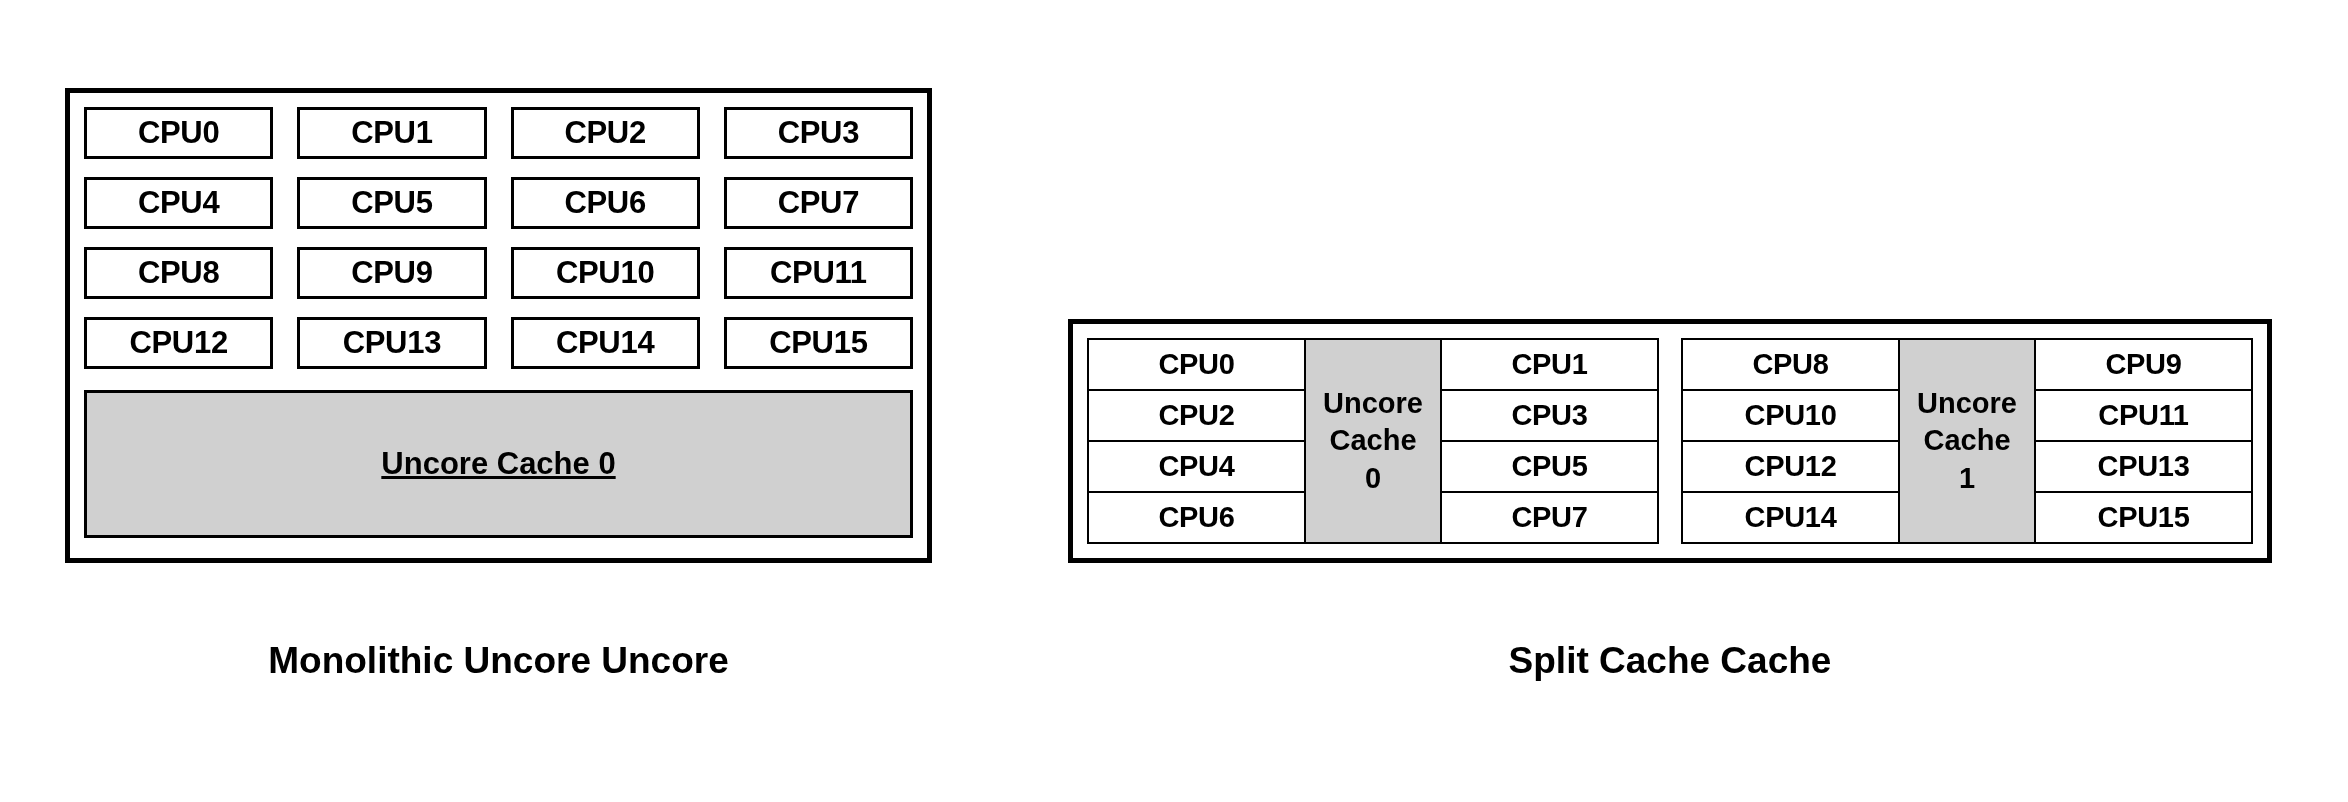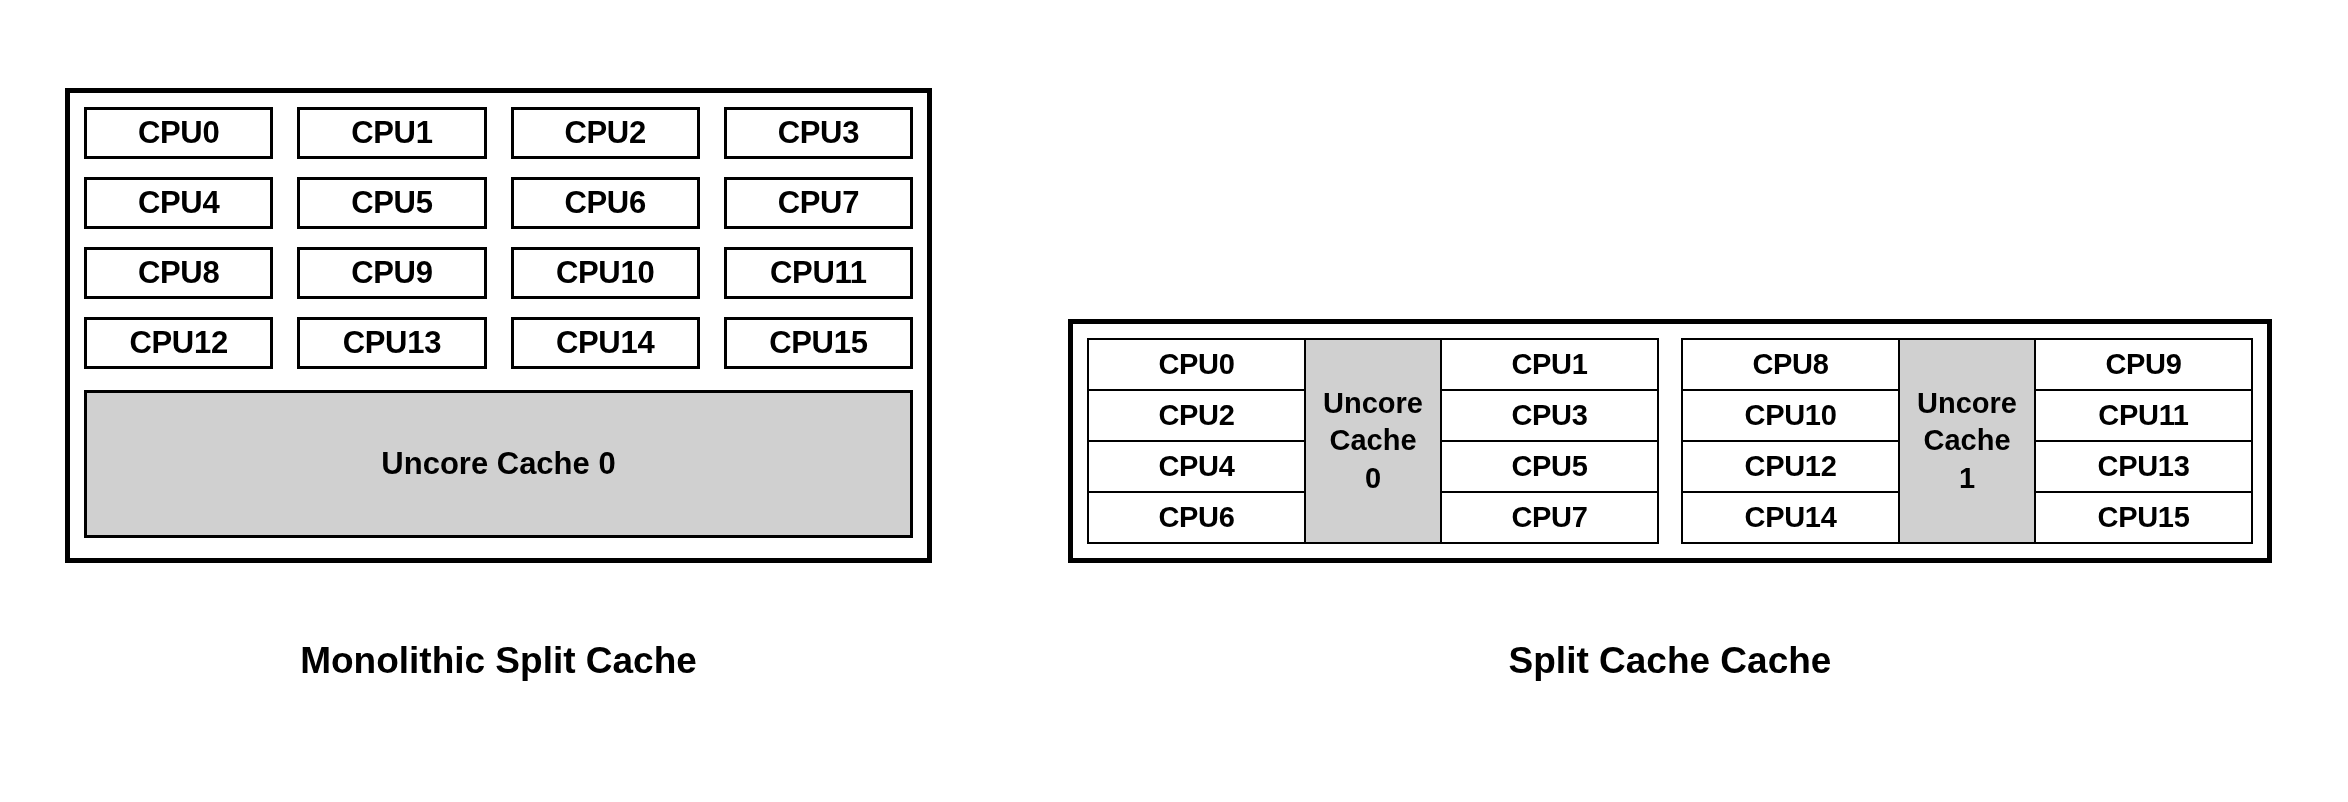--- a/index.html
+++ b/index.html
@@ -57,20 +57,21 @@
     height: 148px;
     border: 3px solid #000000;
     box-sizing: border-box;
     background: #d0d0d0;
     display: flex;
     align-items: center;
     justify-content: center;
     font-size: 31px;
     font-weight: bold;
     color: #000000;
+    text-decoration: underline;
   }
 
   
   #fig-split {
     position: absolute;
     left: 1068px;
     top: 319px;
     width: 1204px;
     height: 244px;
     border: 5px solid #000000;
@@ -176,21 +177,21 @@
       <div class="mono-cpu-cell">CPU11</div>
       <div class="mono-cpu-cell">CPU12</div>
       <div class="mono-cpu-cell">CPU13</div>
       <div class="mono-cpu-cell">CPU14</div>
       <div class="mono-cpu-cell">CPU15</div>
     </div>
     <div id="mono-uncore">Uncore Cache 0</div>
   </div>
 </div>
 
-<div class="caption" id="caption-monolithic">Monolithic Split Cache</div>
+<div class="caption" id="caption-monolithic">Monolithic Uncore Uncore</div>
 
 <div id="fig-split">
   <div id="split-inner">
 
     <div class="split-cluster">
       <div class="split-col">
         <div class="split-cpu-cell">CPU0</div>
         <div class="split-cpu-cell">CPU2</div>
         <div class="split-cpu-cell">CPU4</div>
         <div class="split-cpu-cell">CPU6</div>

